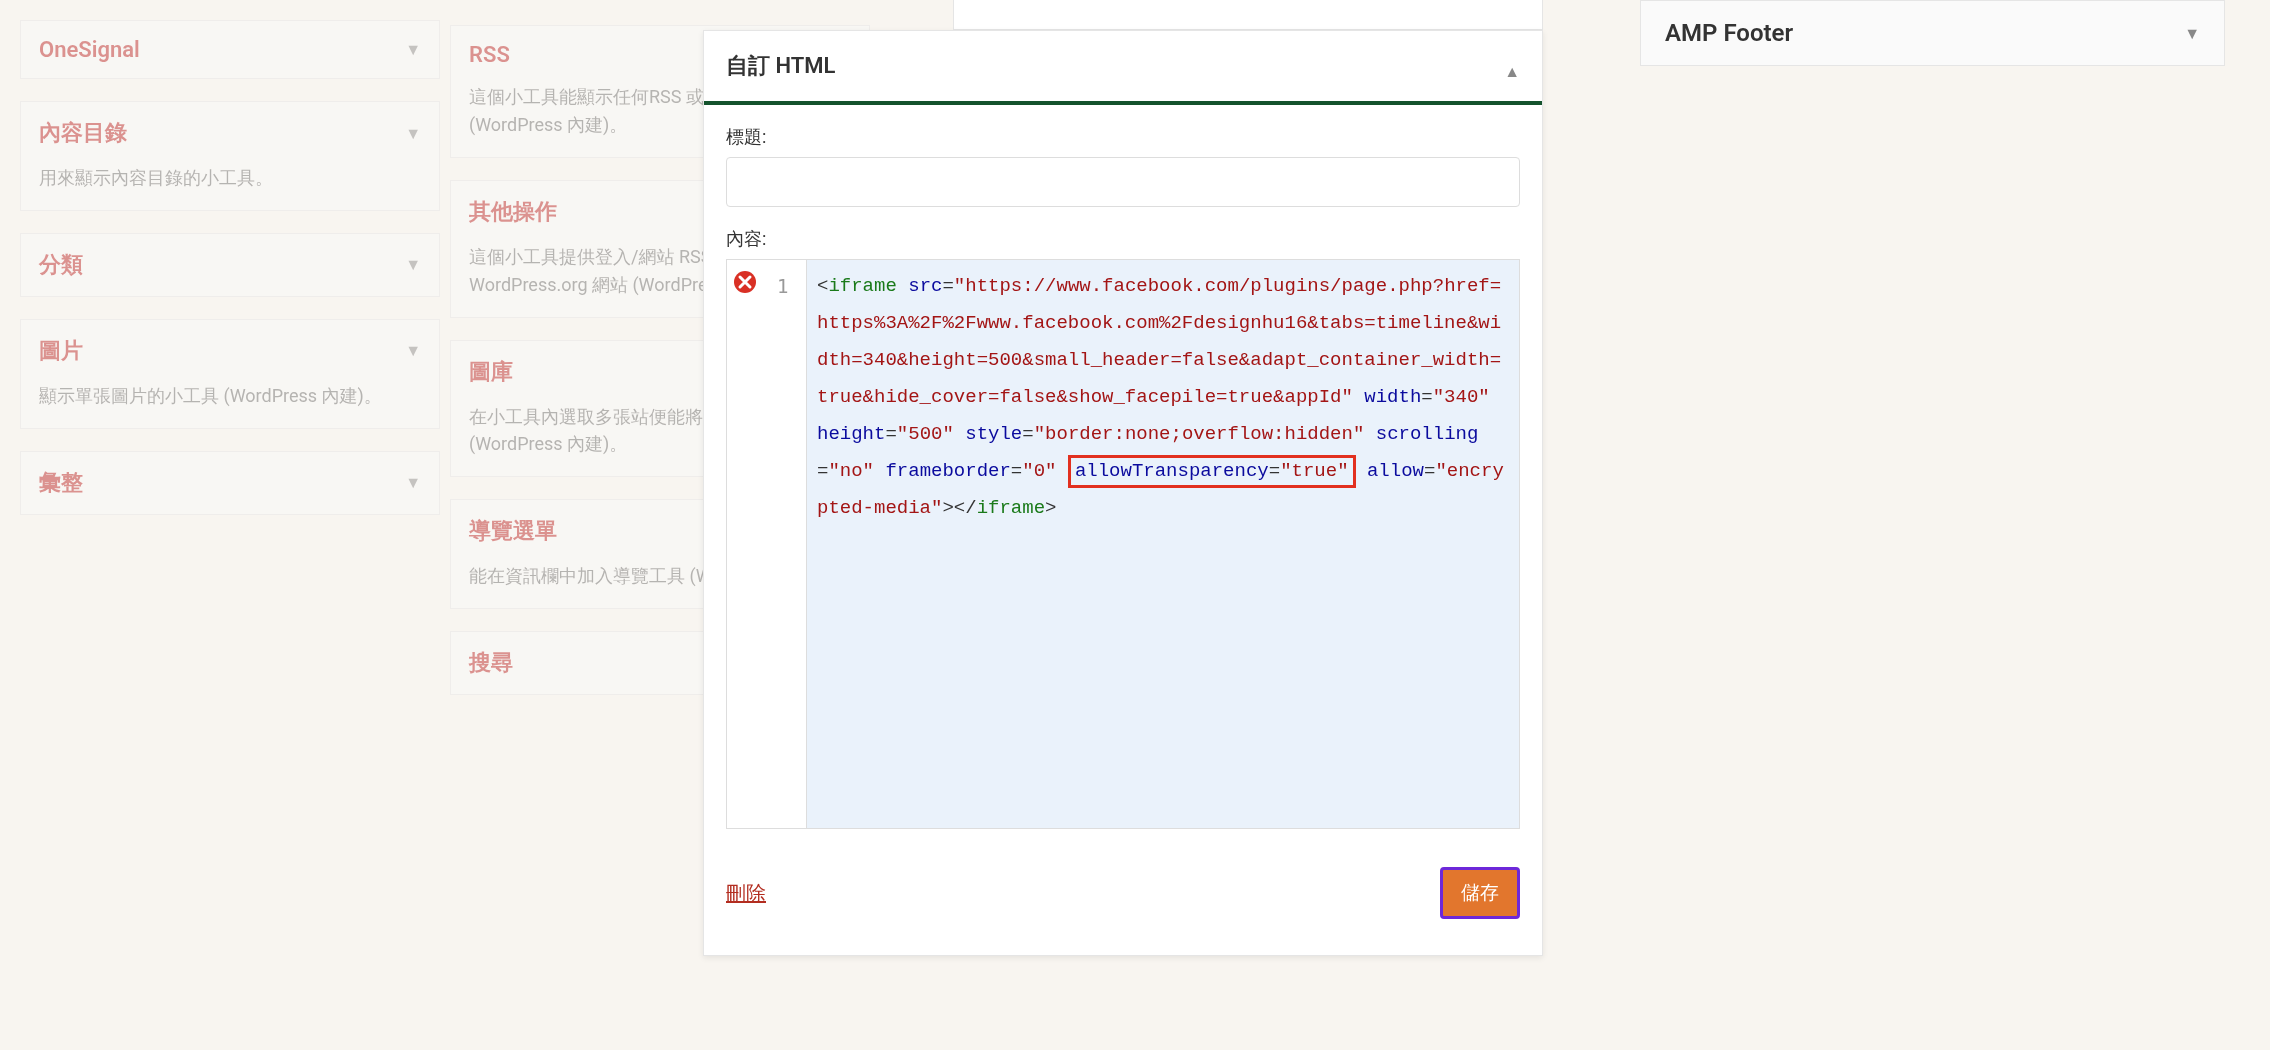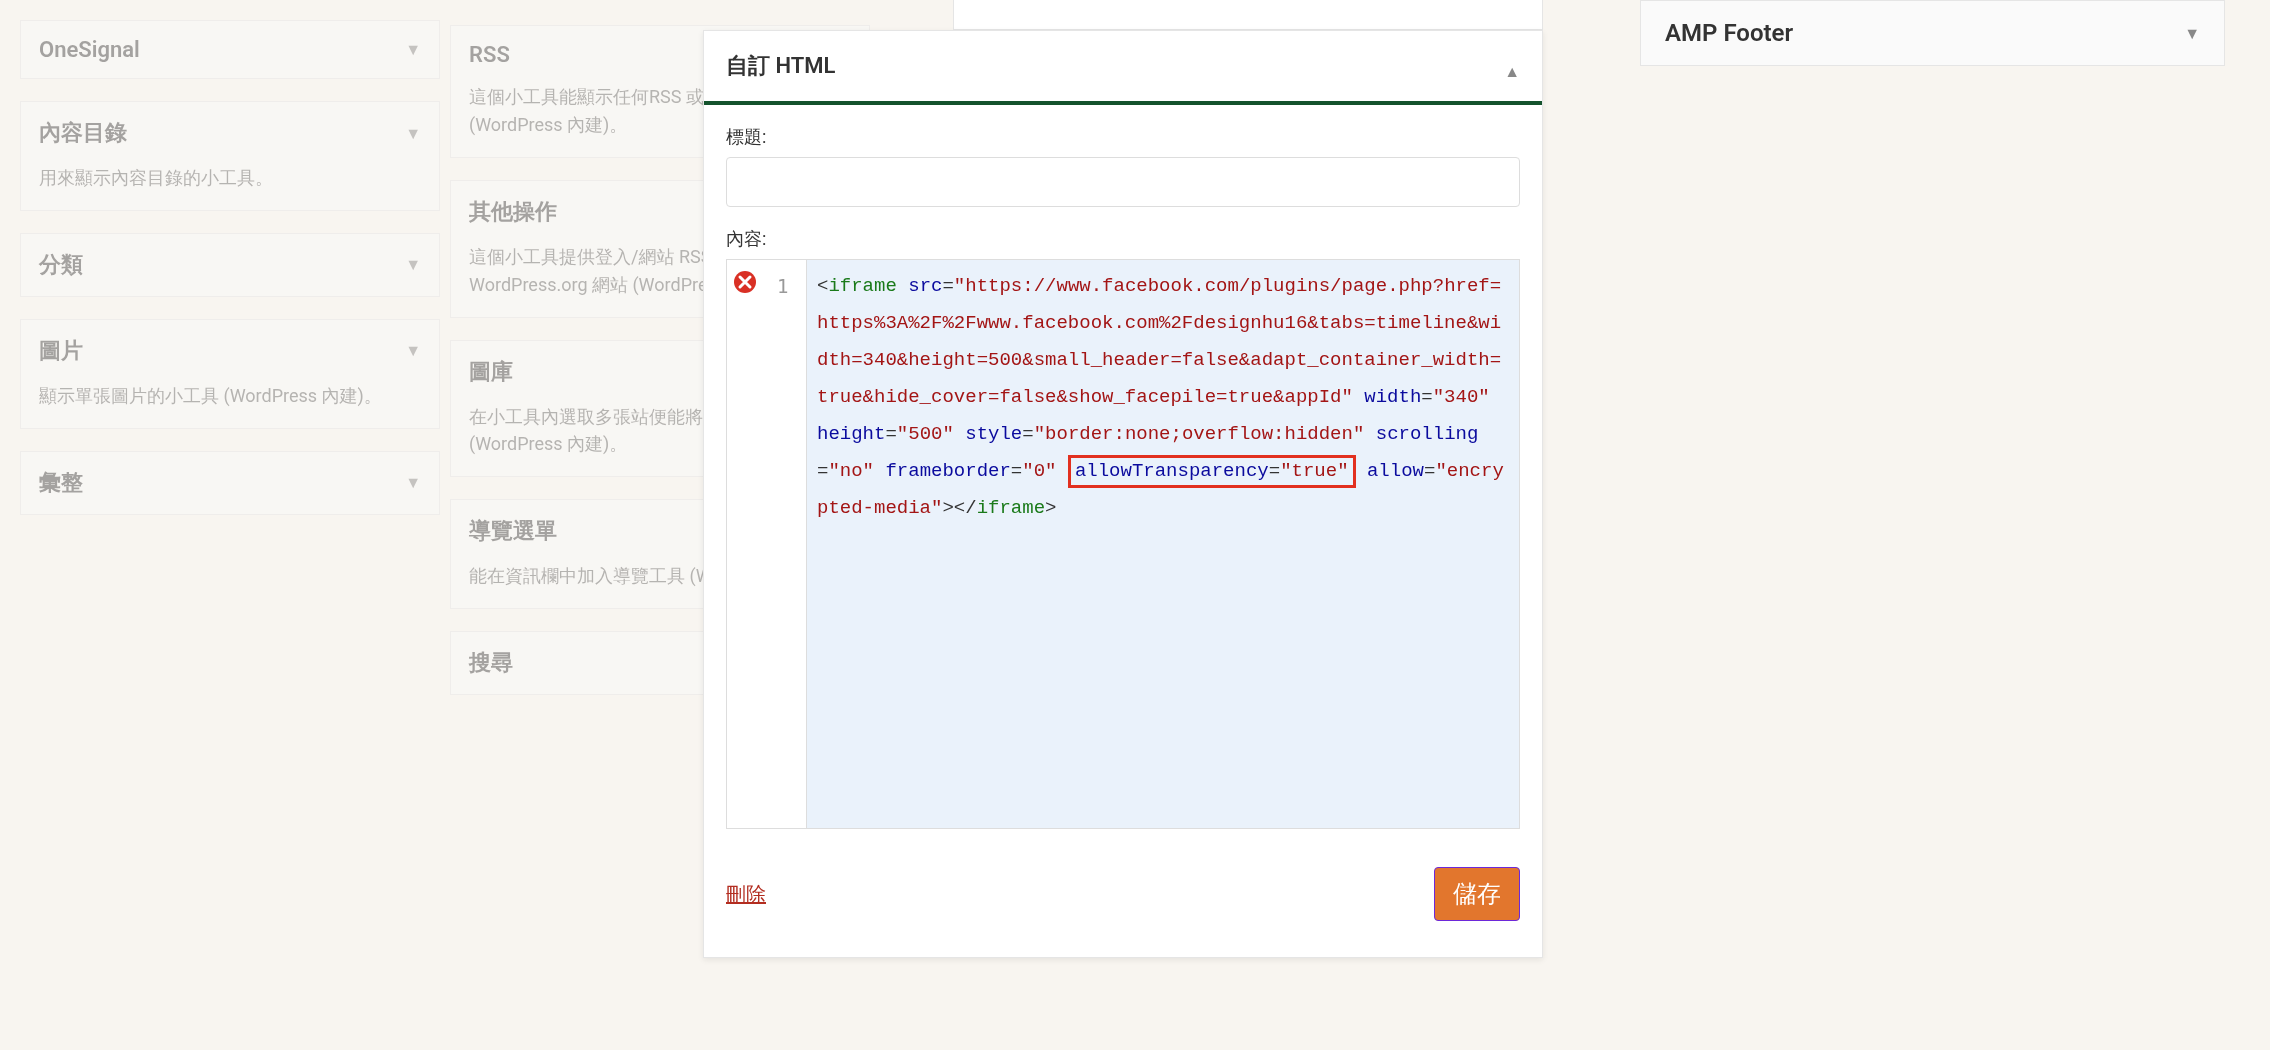--- a/index.html
+++ b/index.html
@@ -38,21 +38,21 @@
 .widget-header {
   display: flex;
   align-items: center;
   justify-content: space-between;
   padding: 16px 18px;
   cursor: pointer;
 }
 .widget-title {
   font-size: 22px;
   font-weight: 600;
-  color: #404040;
+  color: #b91c1c;
 }
 .widget-chevron {
   font-size: 16px;
   color: #888;
 }
 .widget-desc {
   padding: 0 18px 18px;
   font-size: 18px;
   color: #666;
   line-height: 1.55;
@@ -155,23 +155,23 @@
   padding: 18px 22px 36px;
 }
 .link-delete {
   color: #b32d20;
   text-decoration: underline;
   font-size: 20px;
   cursor: pointer;
 }
 .btn-save {
   background: #e2762d;
-  border: 1px solid #6d28d9;
+  border: 3px solid #6d28d9;
   color: #fff;
-  font-size: 24px;
+  font-size: 19px;
   padding: 10px 18px;
   border-radius: 4px;
   cursor: pointer;
 }
 .amp-box {
   background: #fafafa;
   border: 1px solid #e5e5e5;
   display: flex;
   align-items: center;
   justify-content: space-between;

